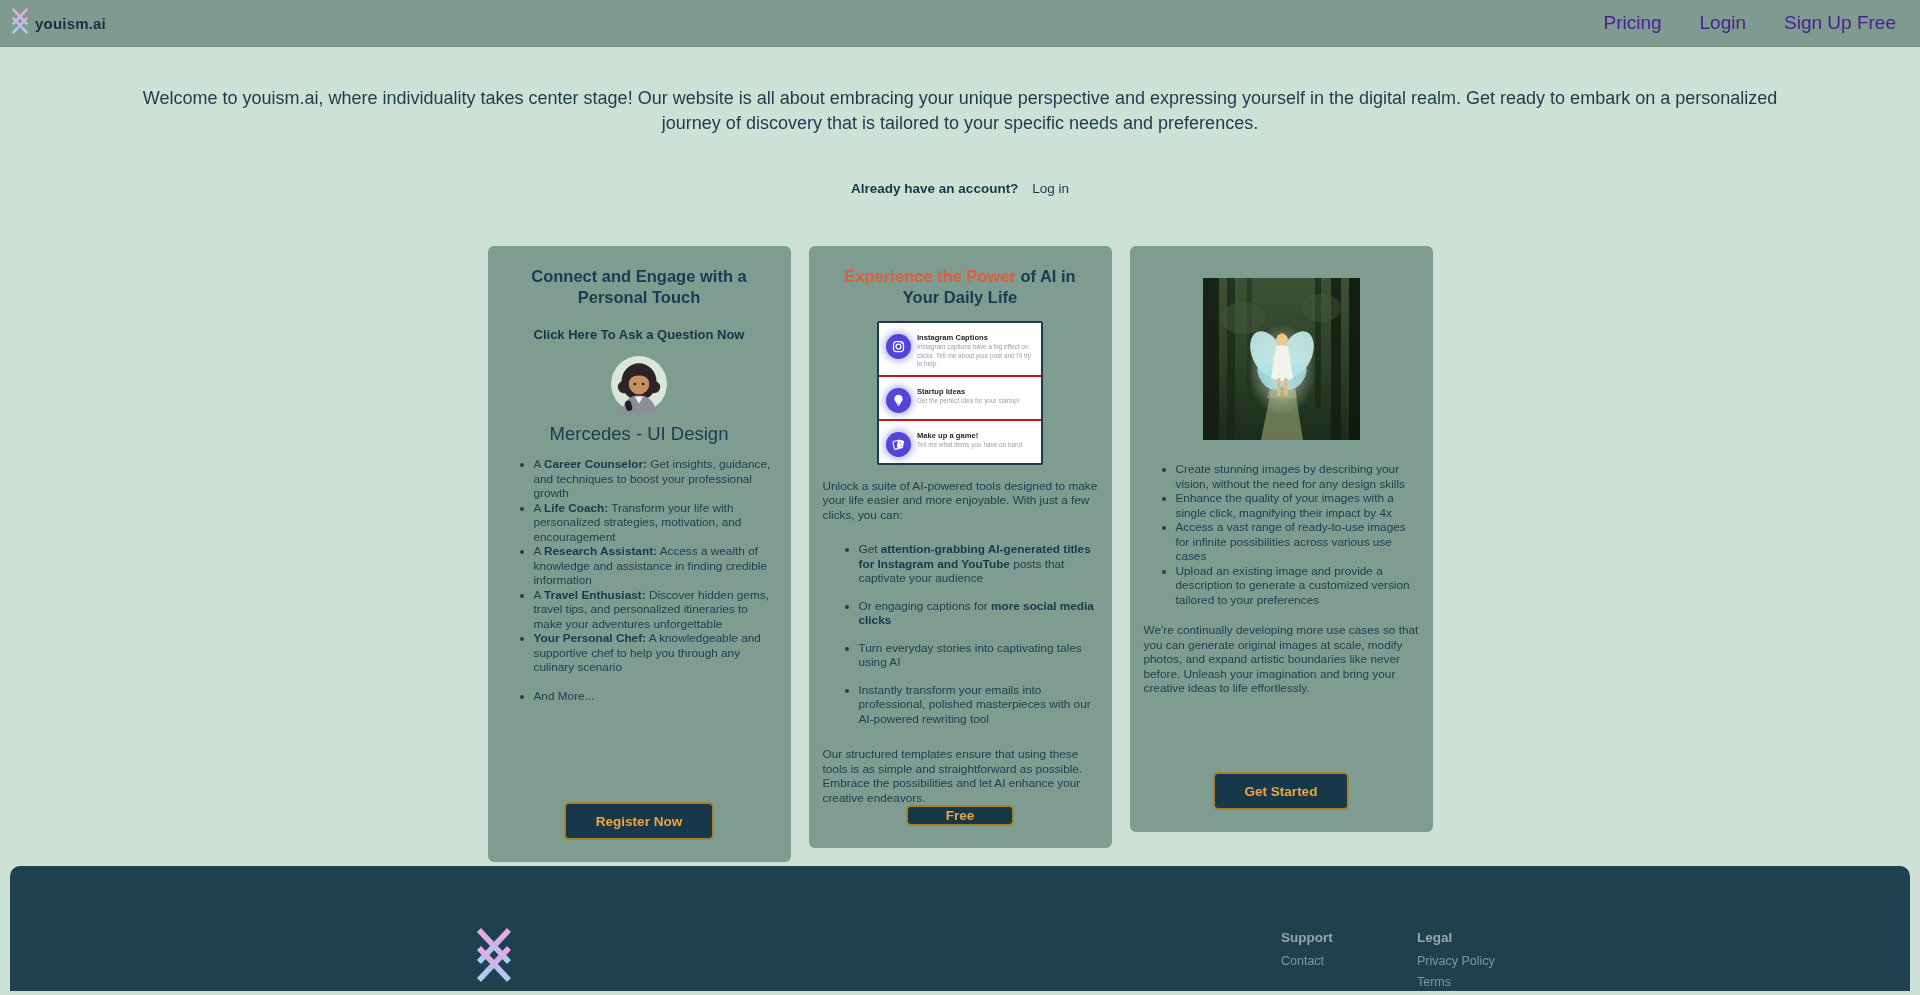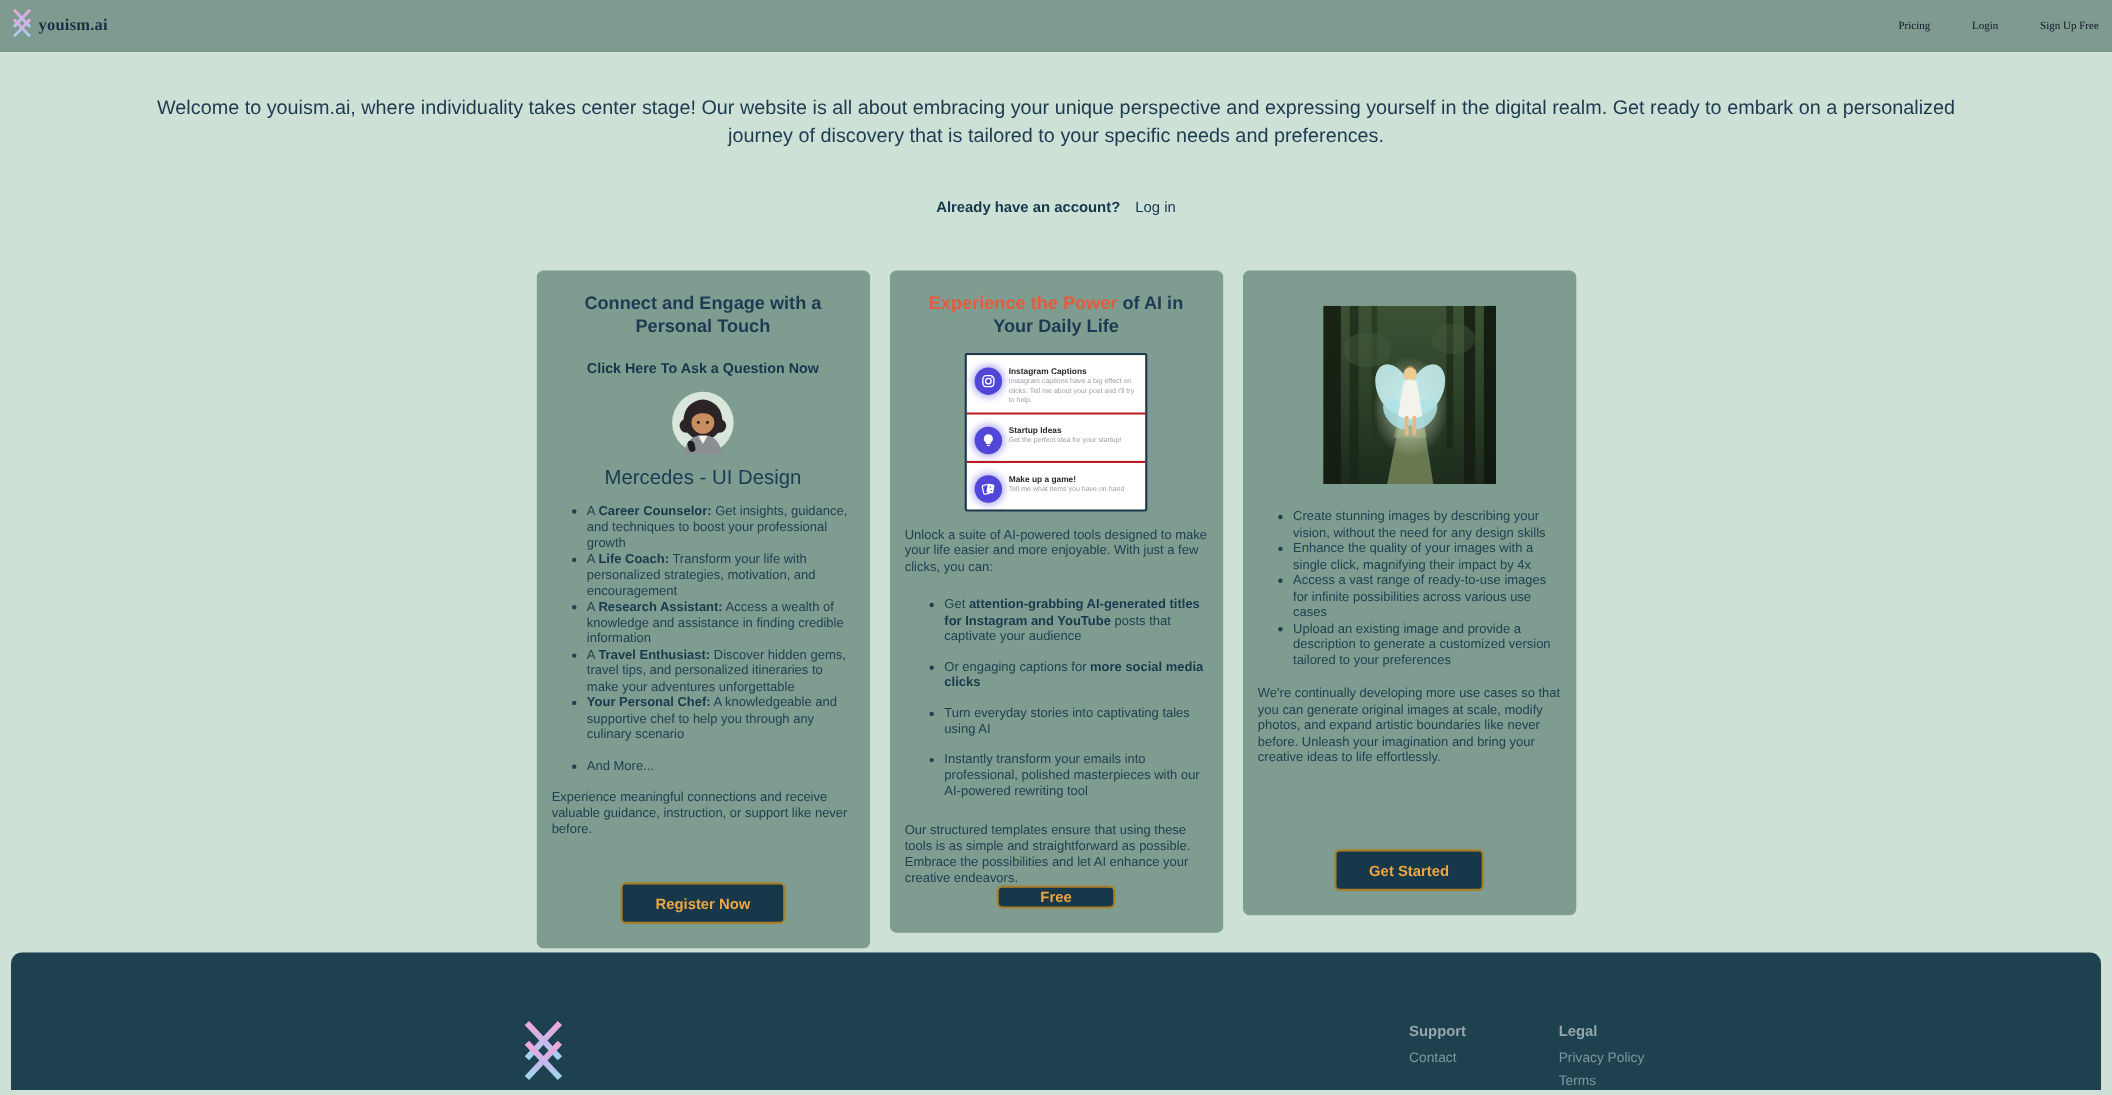--- a/index.html
+++ b/index.html
@@ -7,28 +7,27 @@
   body {
     width:1920px; height:995px; overflow:hidden;
     background:#cde1d6;
     font-family:"Liberation Sans", sans-serif;
     color:#1f4050;
   }
   
   .header {
     height:47px; background:#7d9b8e;
     display:flex; align-items:center; justify-content:space-between;
-    padding:0 12px 0 8px;
+    padding:0 24px 0 8px;
     border-bottom:1px solid #6f8d81;
-    font-family:Liberation Serif, serif;
   }
   .brand { display:flex; align-items:center; gap:3px; cursor:pointer; }
   .brand-name { font-size:15px; font-weight:700; color:#1b2e44; letter-spacing:.2px; }
   .nav { display:flex; gap:38px; align-items:center; }
-  .nav a { color:#0f172a; font-size:10px; font-weight:500; text-decoration:none; }
+  .nav a { color:#4c1d95; font-size:19px; font-weight:500; text-decoration:none; }
   
   .welcome {
     margin:39px auto 0; width:1660px; text-align:center;
     font-size:18px; line-height:25px; font-weight:500; color:#1d3a50;
   }
   .account-row { margin-top:45px; text-align:center; font-size:13.5px; color:#16374c; }
   .account-row .prompt { font-weight:700; }
   .account-row .login-link { margin-left:10px; font-weight:500; color:#16374c; text-decoration:none; cursor:pointer;margin-top:44px; }
   
   .cards { display:flex; justify-content:center; gap:18px; margin-top:50px; align-items:flex-start; }
@@ -166,21 +165,20 @@
     </span>
     <div class="persona">Mercedes - UI Design</div>
     <ul class="bullets">
       <li><span>A </span><span class="b">Career Counselor:</span><span> Get insights, guidance, and techniques to boost your professional growth</span></li>
       <li><span>A </span><span class="b">Life Coach:</span><span> Transform your life with personalized strategies, motivation, and encouragement</span></li>
       <li><span>A </span><span class="b">Research Assistant:</span><span> Access a wealth of knowledge and assistance in finding credible information</span></li>
       <li><span>A </span><span class="b">Travel Enthusiast:</span><span> Discover hidden gems, travel tips, and personalized itineraries to make your adventures unforgettable</span></li>
       <li><span></span><span class="b">Your Personal Chef:</span><span> A knowledgeable and supportive chef to help you through any culinary scenario</span></li>
       <li class="more-item"><span>And More...</span></li>
     </ul>
-    <p class="para outro">Experience meaningful connections and receive valuable guidance, instruction, or support like never before.</p>
     <button class="cta">Register Now</button>
   </div>
 
   <div class="card card-2">
     <div class="card-title"><span class="hl">Experience the Power</span><span> of AI in Your Daily Life</span></div>
     <div class="app-panel">
       <div class="app-row">
         <span class="app-icon">
           <svg width="15" height="15" viewBox="0 0 24 24" fill="none" stroke="#ffffff" stroke-width="2">
             <rect x="4" y="4" width="16" height="16" rx="5"></rect>

